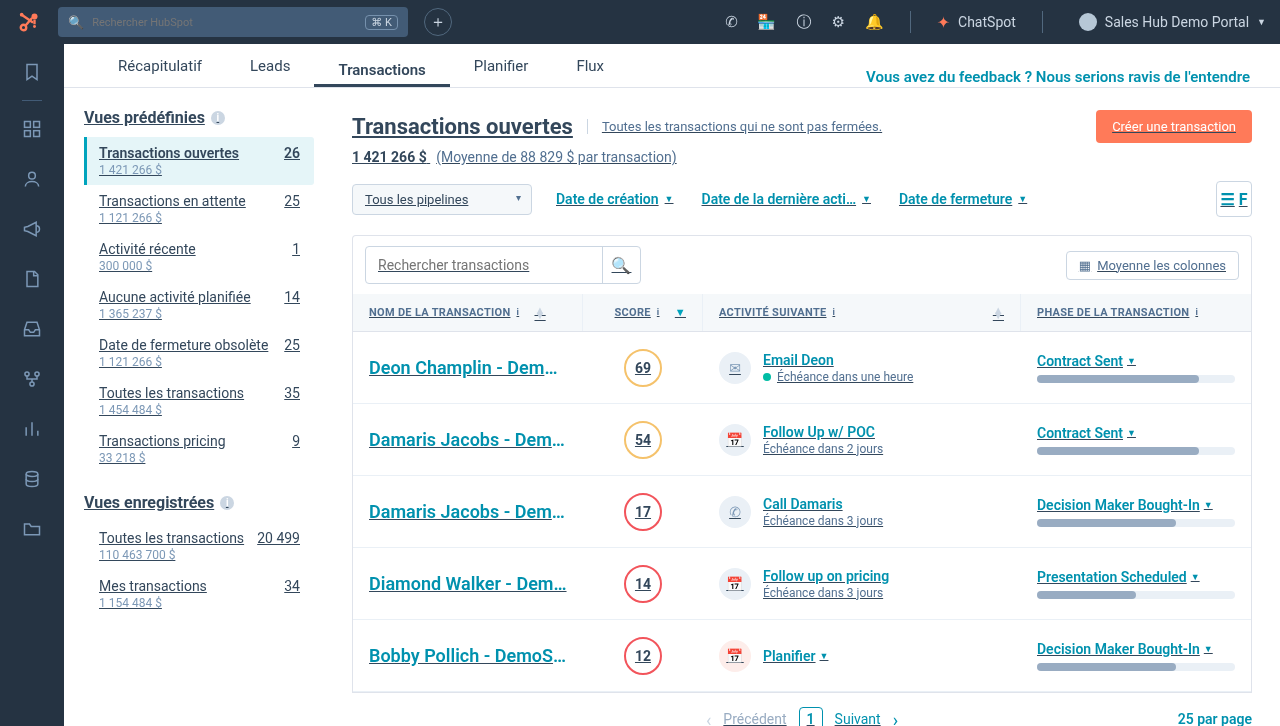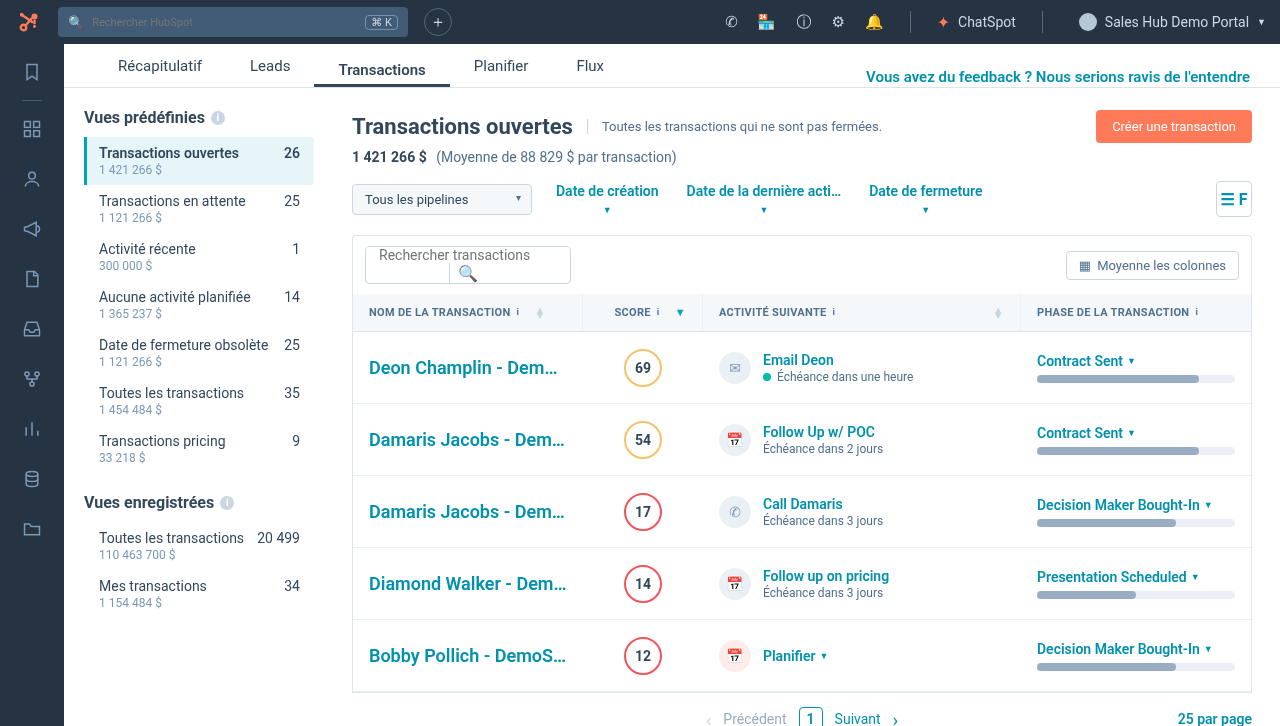--- a/index.html
+++ b/index.html
@@ -32,21 +32,21 @@
 
 
 .main { position: absolute; top: 44px; left: 64px; right: 0; bottom: 0; display: flex; flex-direction: column; }
 
 .tabs { height: 44px; border-bottom: 1px solid #dfe3eb; display: flex; align-items: center; padding: 0 30px; background:#fff; }
 .tab { padding: 0 24px; height:100%; display:flex; align-items:center; font-size:15px; color:#33475b; cursor:pointer; }
 .tab.active { font-weight:600; border-bottom:3px solid #33475b; padding-top:11px; }
 .tabs-spacer { flex:1; }
 .feedback { color:#0091ae; font-size:15px; font-weight:600; cursor:pointer;margin-top:23px; }
 
-.content { flex:1; display:flex; overflow:hidden; }
+.content { flex:1; display:flex; overflow:hidden;text-decoration:underline; }
 
 
 .views { width: 260px; padding: 20px 0 0 20px; overflow-y:auto; }
 .views h3 { font-size:16px; font-weight:700; color:#33475b; margin-bottom:10px; display:flex; align-items:center; gap:6px;}
 .views .info { width:14px; height:14px; border-radius:50%; background:#cbd6e2; color:#fff; font-size:10px; display:inline-flex; align-items:center; justify-content:center; font-weight:700; }
 .view-item { padding: 8px 14px 8px 12px; margin-right:10px; display:flex; justify-content:space-between; cursor:pointer; border-left: 3px solid transparent; border-radius: 0 3px 3px 0;}
 .view-item.active { background:#e5f5f8; border-left:3px solid #00a4bd; }
 .view-item .vleft { display:flex; flex-direction:column; gap:2px; }
 .view-item .vname { font-size:14px; color:#33475b; font-weight:400; }
 .view-item.active .vname { font-weight:600; }
@@ -61,27 +61,27 @@
 .panel-head h2 { font-size:22px; font-weight:700; }
 .panel-head .desc { font-size:13px; color:#516f90; border-left:1px solid #cbd6e2; padding-left:14px; }
 .create-btn { margin-left:auto; background:#ff7a59; color:#fff; border:none; padding: 9px 16px; border-radius:4px; font-size:13px; cursor:pointer; }
 .totals { font-size:14px; margin-bottom:16px; }
 .totals .big { font-weight:700; }
 .totals .avg { color:#516f90; margin-left:6px; }
 
 .filter-row { display:flex; gap:24px; align-items:center; margin-bottom:18px; }
 .pipeline-sel { border:1px solid #cbd6e2; border-radius:4px; background:#f5f8fa; padding:7px 30px 7px 12px; font-size:13px; color:#33475b; min-width:180px; position:relative; cursor:pointer;}
 .pipeline-sel::after { content:"▾"; position:absolute; right:10px; color:#516f90; font-size:10px;}
-.filter-link { color:#0091ae; font-size:14px; font-weight:600; cursor:pointer; display:flex; align-items:center; gap:6px;flex-direction:column;}
+.filter-link { color:#0091ae; font-size:14px; font-weight:600; cursor:pointer; display:flex; align-items:center; gap:6px;}
 .filter-link .caret2 { font-size:9px; }
 .filter-row-spacer { flex:1; }
 .fbtn { border:1px solid #cbd6e2; width:36px; height:36px; border-radius:4px; display:flex; align-items:center; justify-content:center; color:#0091ae; cursor:pointer; font-weight:700;}
 
 .table-toolbar { display:flex; align-items:center; gap:12px; margin-bottom:0; border:1px solid #dfe3eb; border-bottom:none; border-radius:4px 4px 0 0; padding:10px 12px; }
-.deal-search { border:1px solid #cbd6e2; border-radius:4px; display:flex; align-items:center; width:206px; height:38px;flex-direction:column; }
+.deal-search { border:1px solid #cbd6e2; border-radius:4px; display:flex; align-items:center; width:276px; height:38px; }
 .deal-search input { border:none; outline:none; flex:1; padding:0 12px; font-size:14px; color:#33475b; }
 .deal-search .sbtn { width:38px; height:100%; display:flex; align-items:center; justify-content:center; color:#0091ae; border-left:1px solid #cbd6e2; cursor:pointer;}
 .tt-spacer { flex:1; }
 .mod-cols { border:1px solid #cbd6e2; border-radius:4px; padding:6px 12px; color:#516f90; font-size:13px; display:flex; gap:6px; align-items:center; cursor:pointer;}
 
 
 .table-wrap { border:1px solid #dfe3eb; border-top:none; border-radius:0; overflow:hidden; flex:0 0 auto; }
 .thead { display:flex; background:#f5f8fa; border-bottom:1px solid #dfe3eb; font-size:11px; font-weight:700; color:#516f90; letter-spacing:0.3px; }
 .th { padding: 12px 16px; display:flex; align-items:center; gap:6px; border-right:1px solid #eaf0f6;}
 .th:last-child { border-right:none;}

